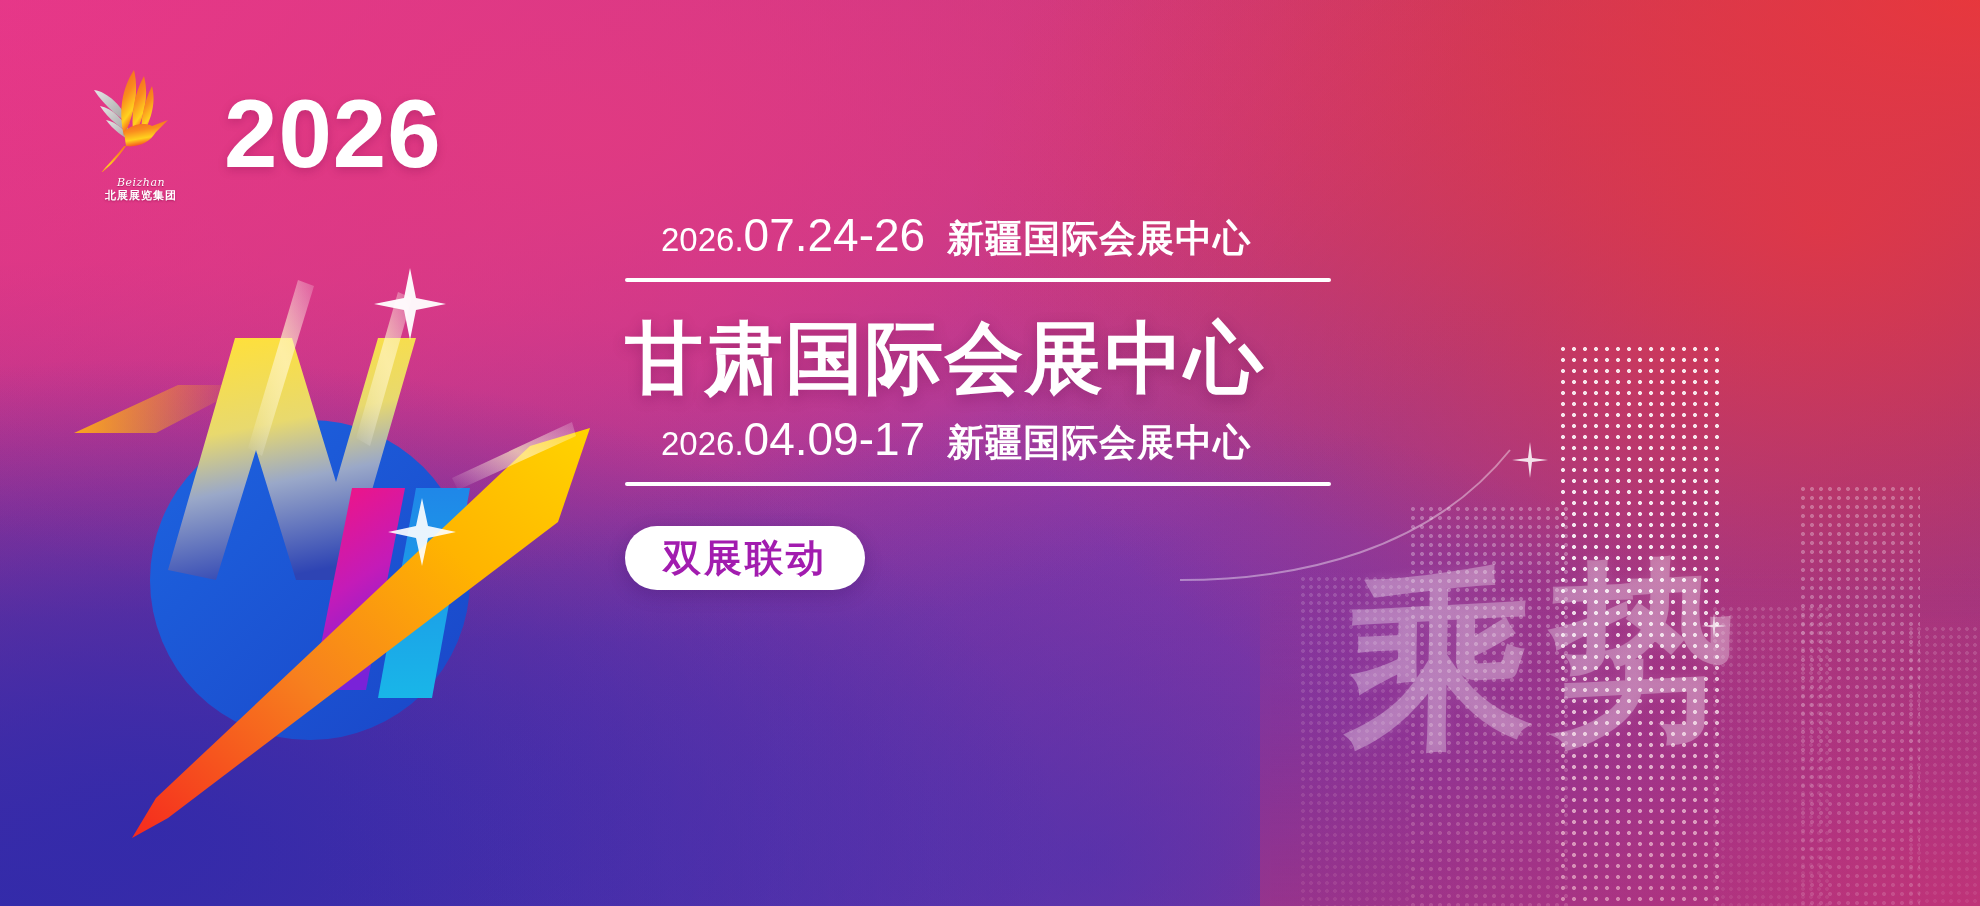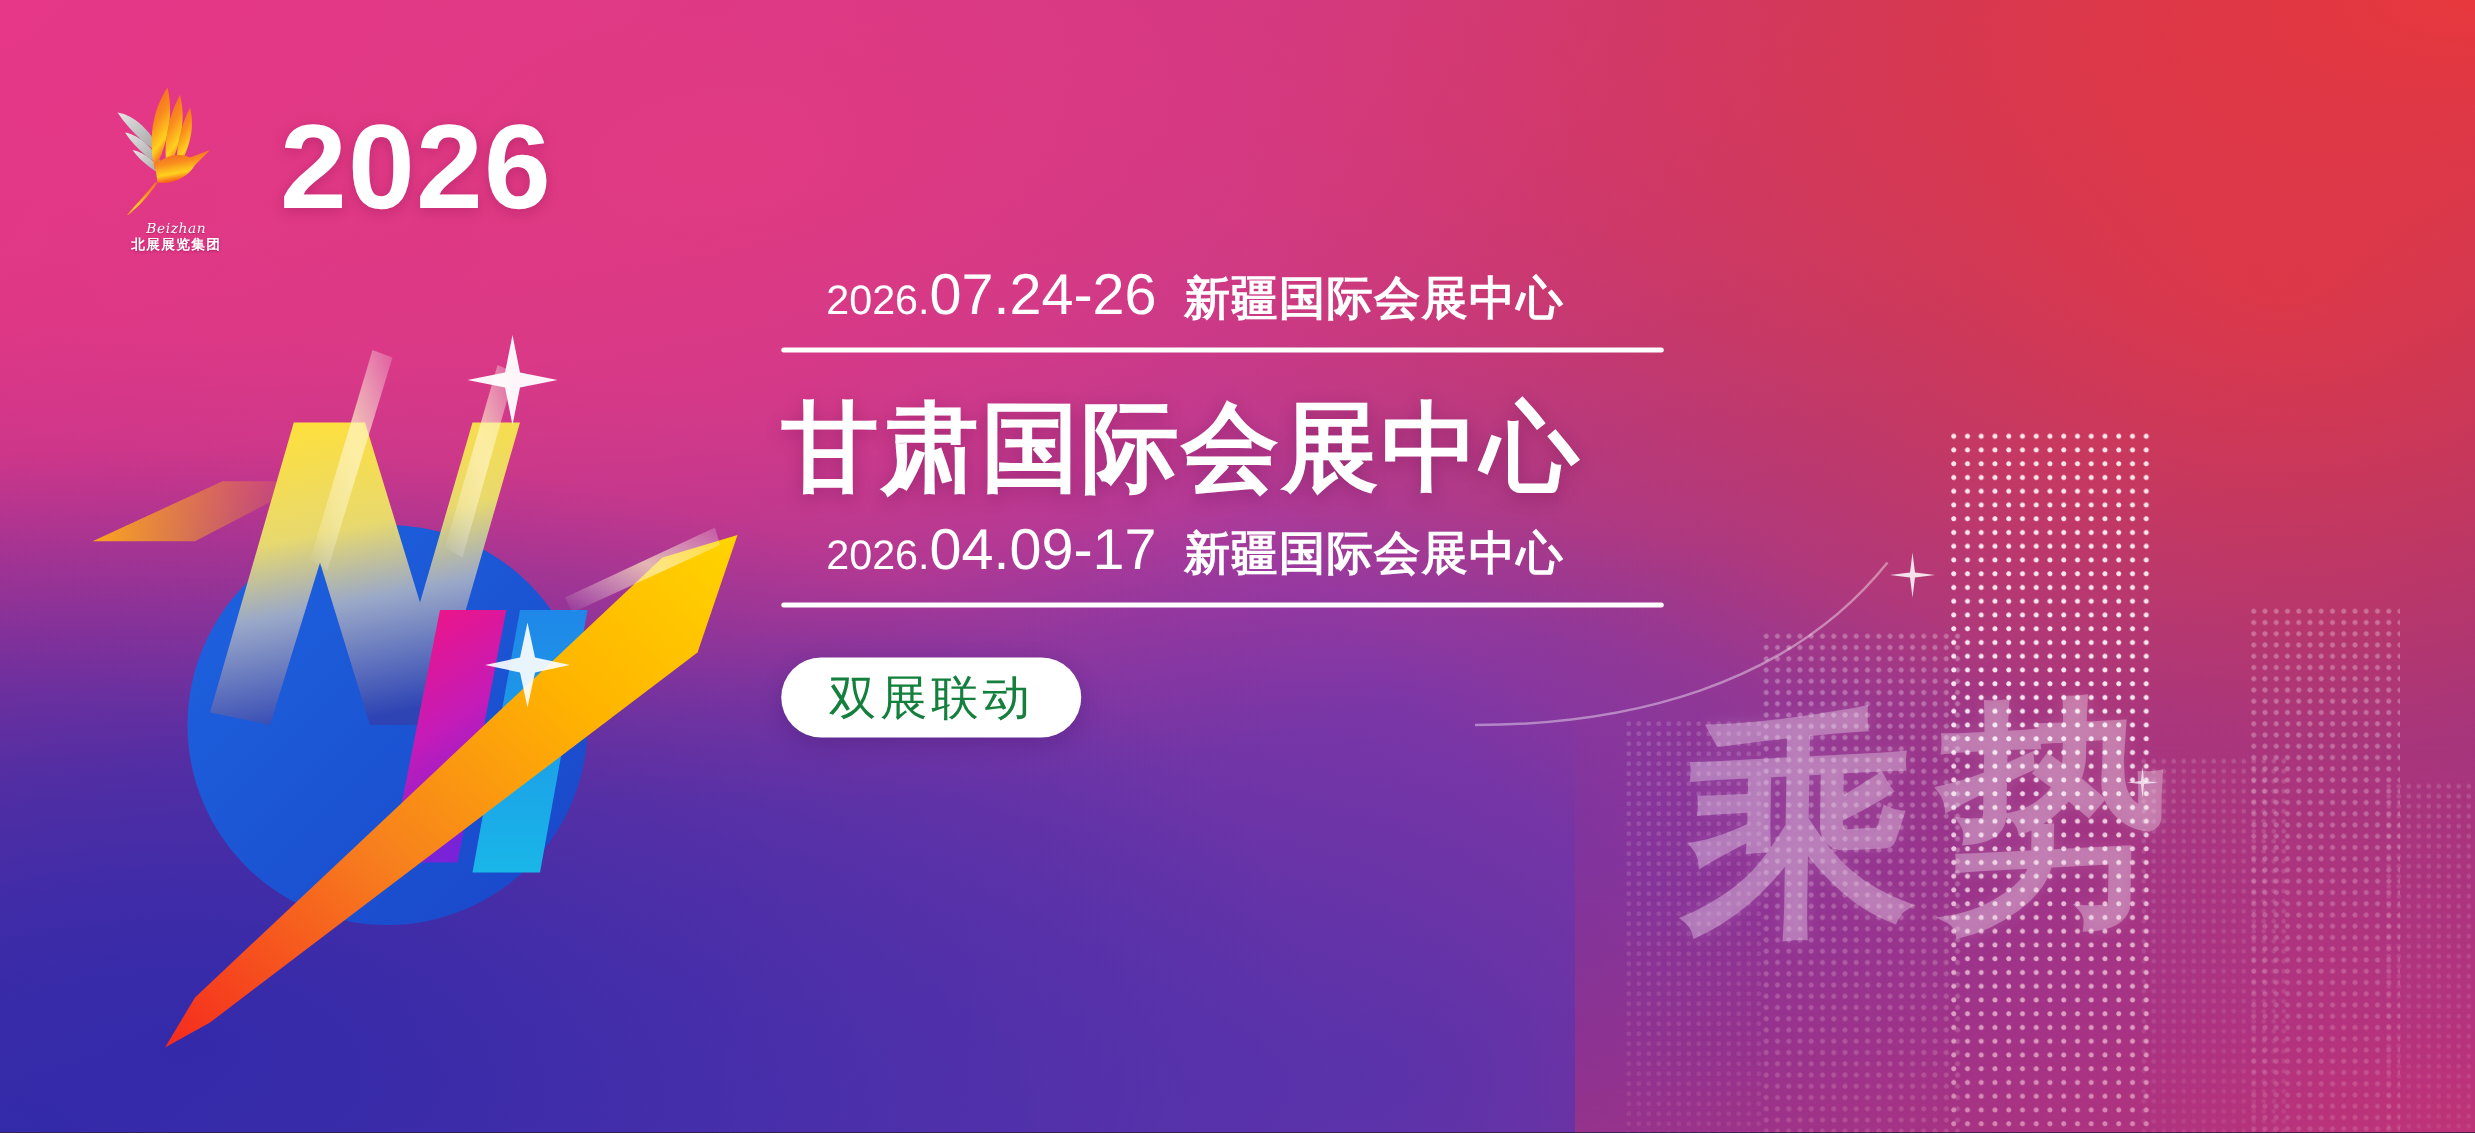--- a/index.html
+++ b/index.html
@@ -223,23 +223,23 @@
   .pill {
     display: inline-flex;
     align-items: center;
     justify-content: center;
     margin-top: 40px;
     padding: 12px 38px;
     height: 64px;
     min-width: 224px;
     background: #ffffff;
     border-radius: 34px;
-    color: #15803d;
+    color: #a21caf;
     font-size: 38px;
-    font-weight: 400;
+    font-weight: 700;
     letter-spacing: 3px;
     box-shadow: 0 5px 18px rgba(40,10,80,0.22);
     cursor: pointer;
   }
 </style>
 </head>
 <body>
 
 <div class="banner">
 

